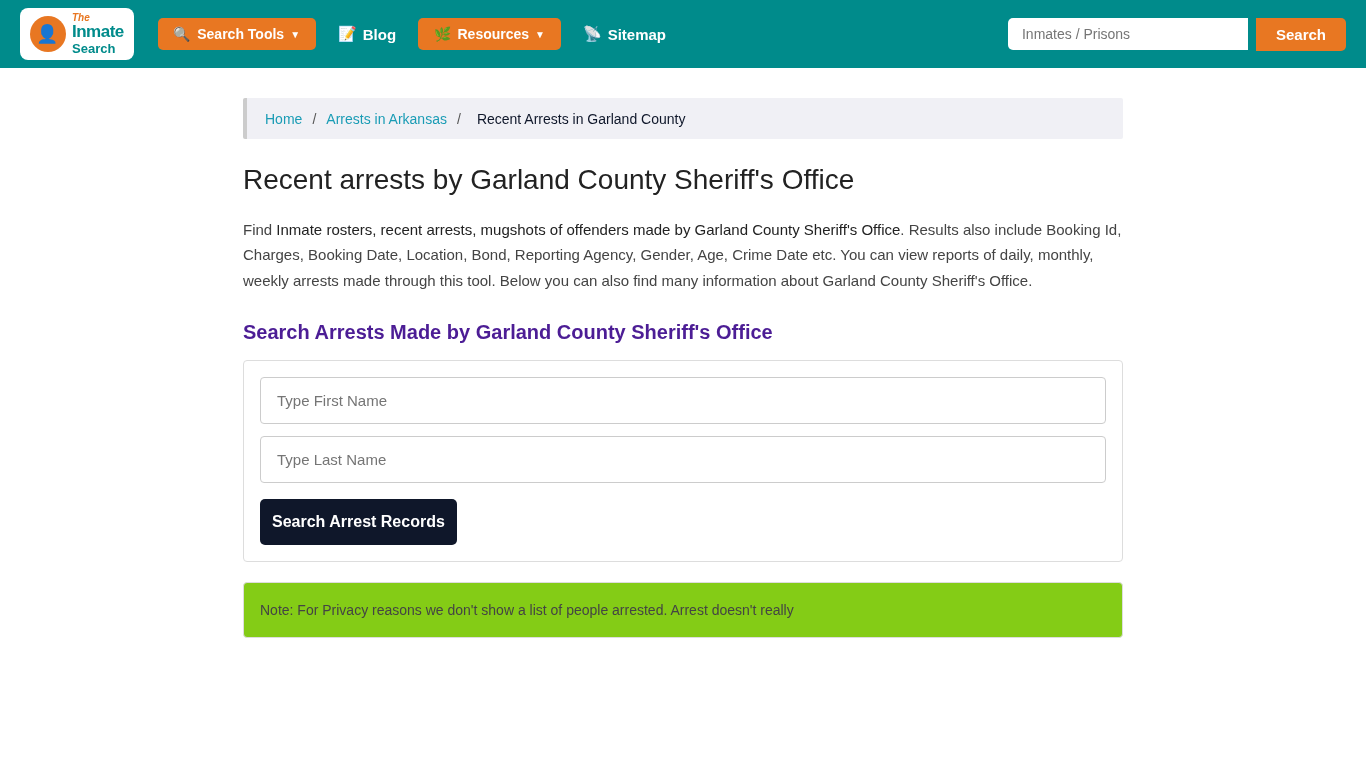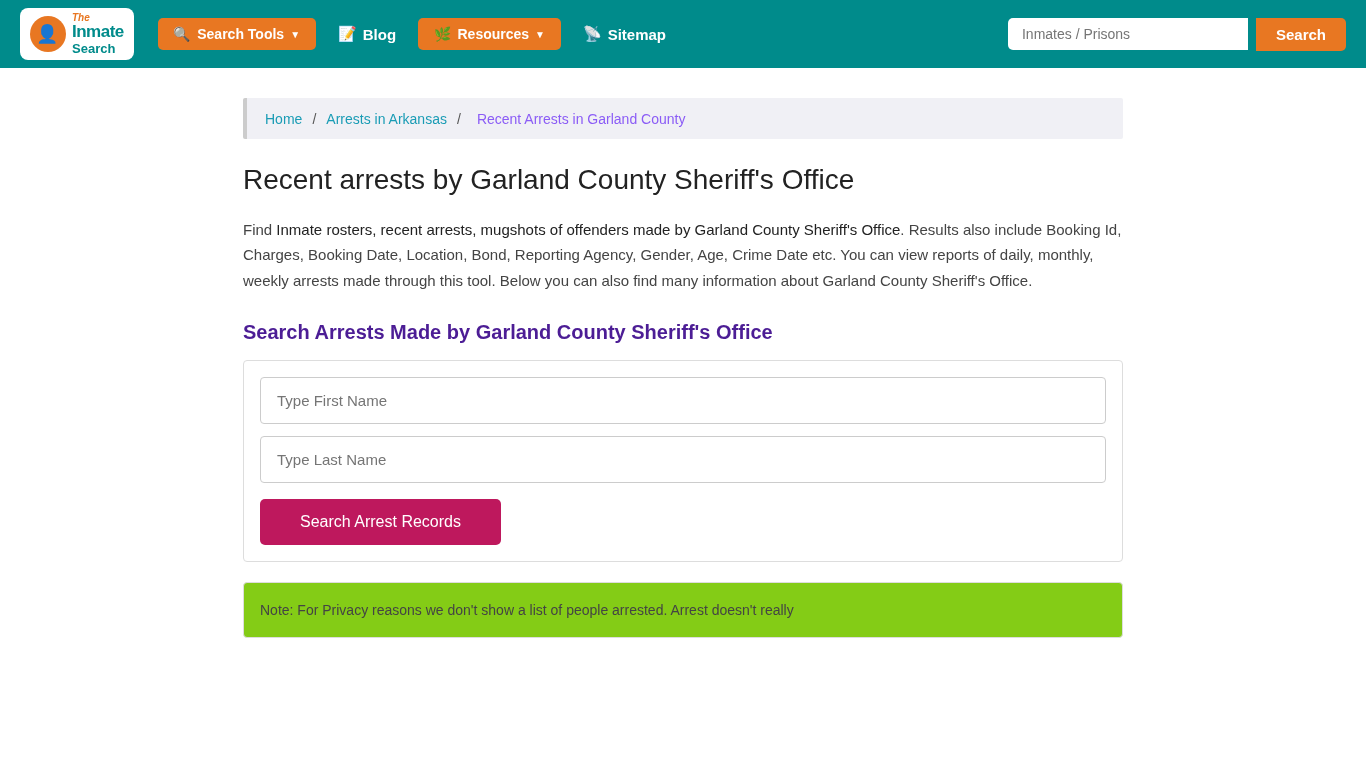--- a/index.html
+++ b/index.html
@@ -124,21 +124,21 @@
       color: #1a9cb5;
       text-decoration: none;
       font-size: 14px;
     }
     .breadcrumb-bar span {
       color: #555;
       font-size: 14px;
       margin: 0 6px;
     }
     .breadcrumb-bar .current {
-      color: #8b5cf6;
+      color: #0f172a;
       font-size: 14px;
     }
 
     
     .page-title {
       font-size: 28px;
       font-weight: normal;
       color: #222;
       margin-bottom: 20px;
       line-height: 1.2;
@@ -175,27 +175,27 @@
       border-radius: 4px;
       font-size: 15px;
       color: #aaa;
       margin-bottom: 12px;
       outline: none;
     }
     .search-form-box input[type="text"]:last-of-type {
       margin-bottom: 16px;
     }
     .search-arrest-btn {
-      background: #be185d;
+      background: #0f172a;
       color: #fff;
       border: none;
       border-radius: 5px;
-      padding: 14px 40px;
+      padding: 14px 12px;
       font-size: 16px;
-      font-weight: normal;
+      font-weight: bold;
       cursor: pointer;
     }
 
     
     .note-box {
       border: 1px solid #ddd;
       border-radius: 4px;
       padding: 16px;
       font-size: 14px;
       color: #444;

